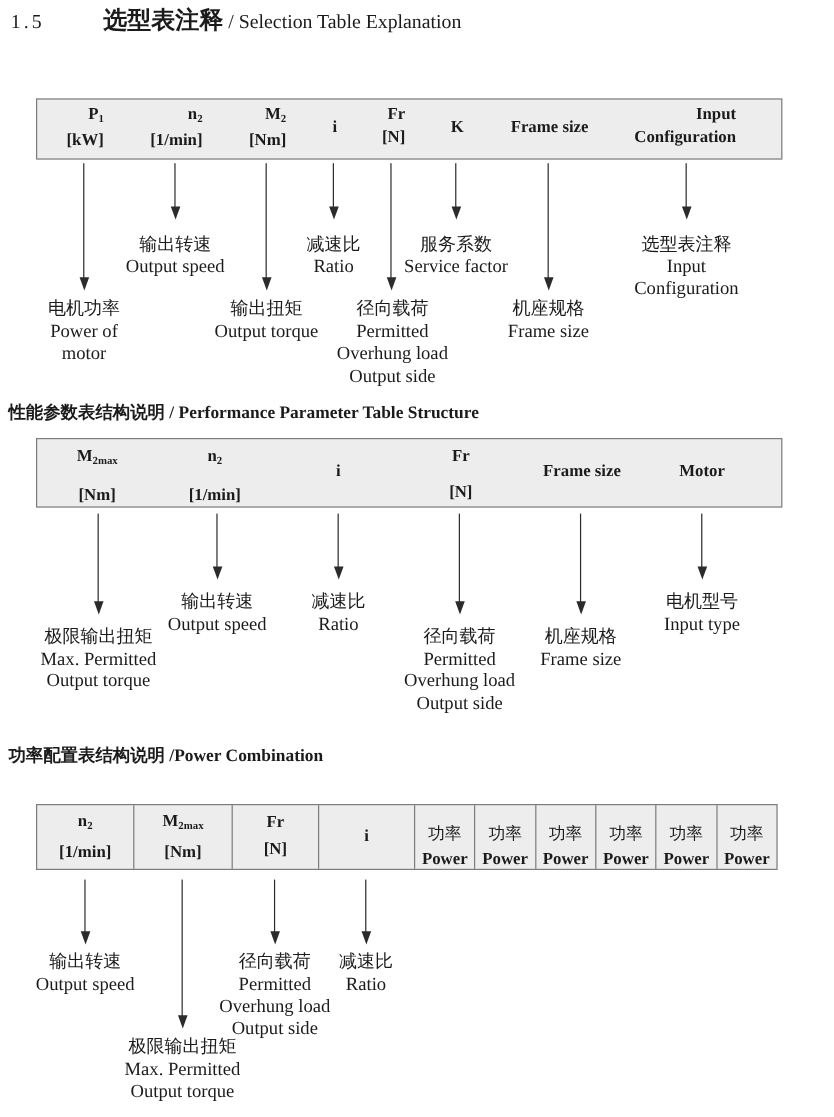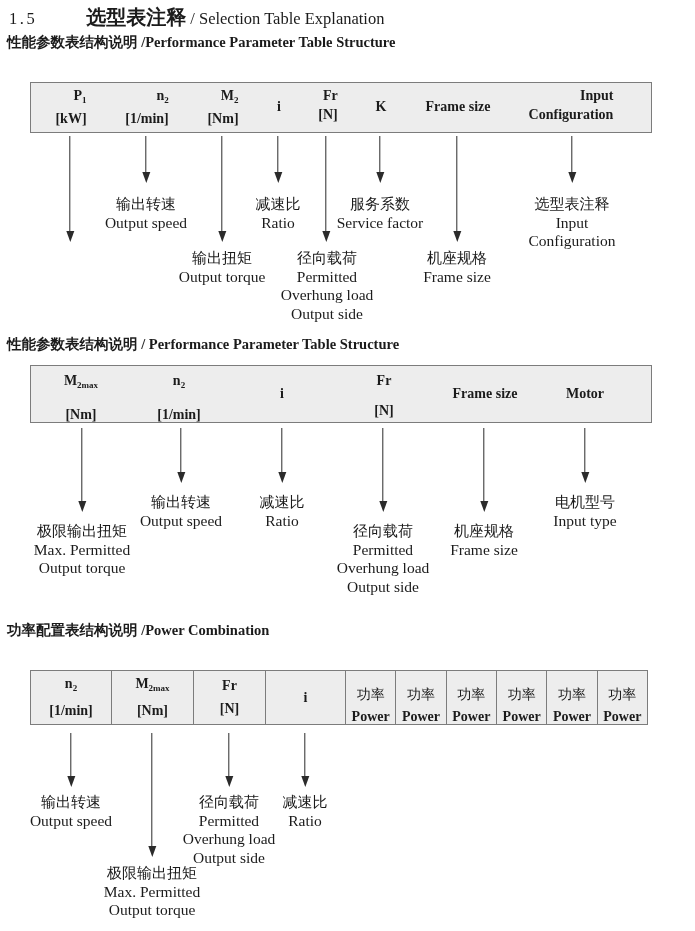--- a/index.html
+++ b/index.html
@@ -87,23 +87,20 @@
 </style>
 </head>
 <body>
 
 <div class="page">
 
   <div class="title">
     <span class="num">1.5</span><span class="t-cn cn">选型表注释</span><span class="t-en"> / Selection Table Explanation</span>
   </div>
 
-  <div class="heading" style="top:34px">
-    <span class="cn">性能参数表结构说明</span><span> /Performance Parameter Table Structure</span>
-  </div>
 
   <div class="tbox t1" style="left:30px; top:82px; width:622px; height:51px">
     <div class="tcell two" style="left:40px">
       <div class="l1"><span>P</span><sub>1</sub></div>
       <div class="l2">[kW]</div>
     </div>
     <div class="tcell two" style="left:116px">
       <div class="l1"><span>n</span><sub>2</sub></div>
       <div class="l2">[1/min]</div>
     </div>
@@ -149,20 +146,25 @@
   </div>
   <div class="callout" style="left:380px; top:195px">
     <div class="cn">服务系数</div>
     <div class="en">Service factor</div>
   </div>
   <div class="callout" style="left:572px; top:195px">
     <div class="cn">选型表注释</div>
     <div class="en">Input</div>
     <div class="en">Configuration</div>
   </div>
+  <div class="callout" style="left:70px; top:249px">
+    <div class="cn">电机功率</div>
+    <div class="en">Power of</div>
+    <div class="en">motor</div>
+  </div>
   <div class="callout" style="left:222px; top:249px">
     <div class="cn">输出扭矩</div>
     <div class="en">Output torque</div>
   </div>
   <div class="callout" style="left:327px; top:249px">
     <div class="cn">径向载荷</div>
     <div class="en">Permitted</div>
     <div class="en">Overhung load</div>
     <div class="en">Output side</div>
   </div>

